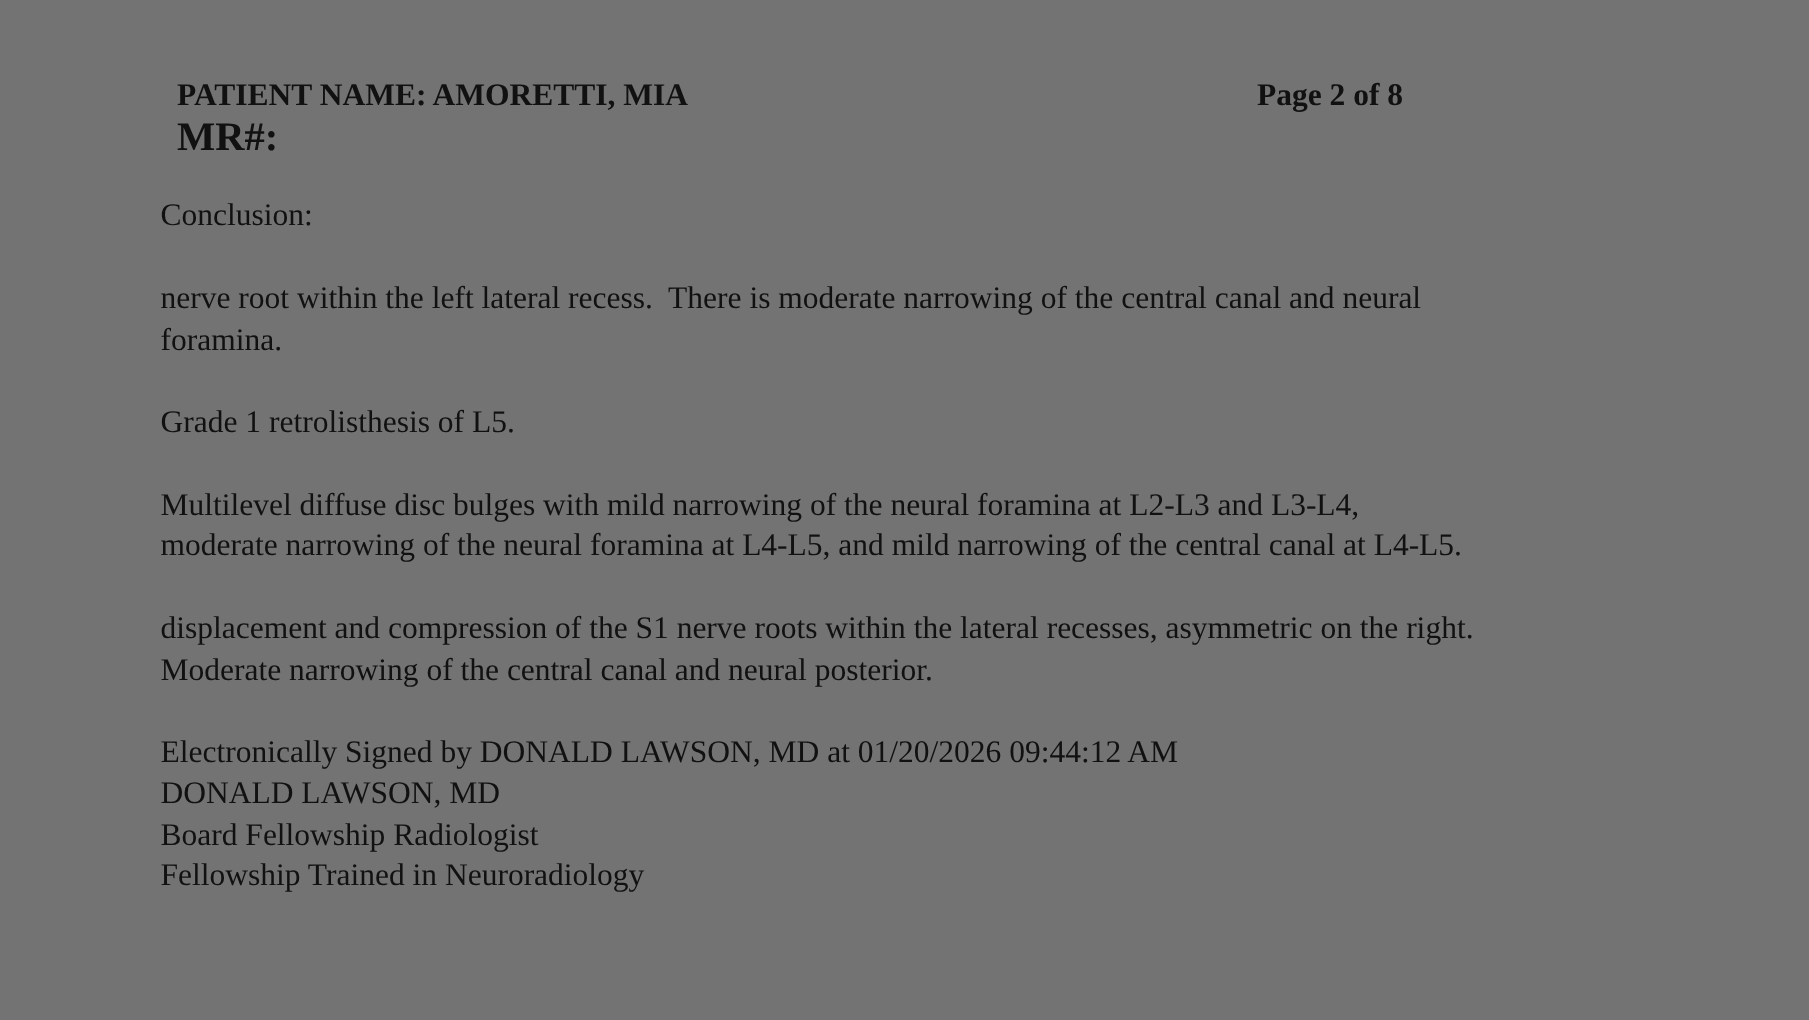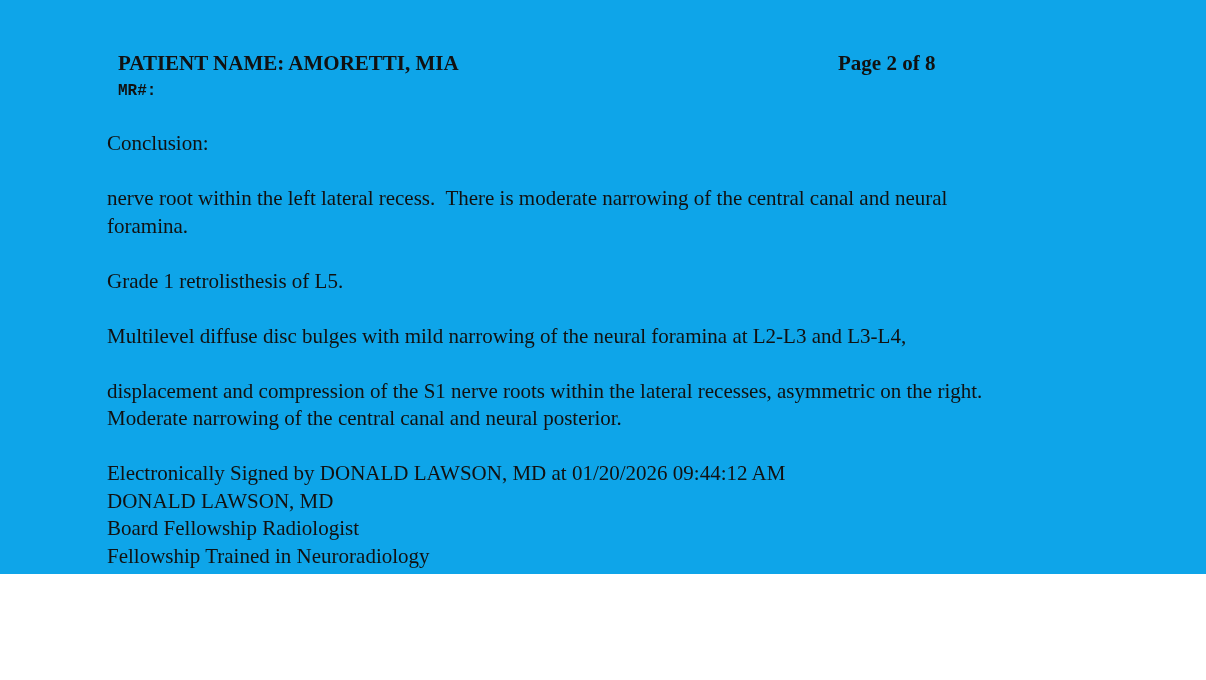--- a/index.html
+++ b/index.html
@@ -7,22 +7,22 @@
     width: 1206px;
     height: 680px;
     background: #ffffff;
     overflow: hidden;
     font-family: "Liberation Serif", "DejaVu Serif", serif;
     color: #111111;
   }
   .page {
     position: relative;
     width: 1206px;
-    height: 574px;
-    background: #0ea5e9;
+    height: 680px;
+    background: #737373;
   }
   .hdr-patient {
     position: absolute;
     left: 118px;
     top: 50px;
     font-size: 21px;
     line-height: 27px;
     font-weight: bold;
     white-space: pre-wrap;
   }
@@ -32,25 +32,24 @@
     top: 50px;
     font-size: 21px;
     line-height: 27px;
     font-weight: bold;
     white-space: pre-wrap;
   }
   .hdr-mr {
     position: absolute;
     left: 118px;
     top: 78px;
-    font-size: 16px;
+    font-size: 27px;
     line-height: 27px;
     font-weight: bold;
     white-space: pre-wrap;
-    font-family: Liberation Mono, monospace;
   }
   .report-body {
     position: absolute;
     left: 107px;
     top: 130px;
     width: 1010px;
     font-size: 21px;
     line-height: 27.5px;
   }
   .para {
@@ -82,20 +81,21 @@
       <div class="line">nerve root within the left lateral recess.  There is moderate narrowing of the central canal and neural</div>
       <div class="line">foramina.</div>
     </div>
 
     <div class="para">
       <div class="line">Grade 1 retrolisthesis of L5.</div>
     </div>
 
     <div class="para">
       <div class="line">Multilevel diffuse disc bulges with mild narrowing of the neural foramina at L2-L3 and L3-L4,</div>
+      <div class="line">moderate narrowing of the neural foramina at L4-L5, and mild narrowing of the central canal at L4-L5.</div>
     </div>
 
     <div class="para">
       <div class="line">displacement and compression of the S1 nerve roots within the lateral recesses, asymmetric on the right.</div>
       <div class="line">Moderate narrowing of the central canal and neural posterior.</div>
     </div>
 
     <div class="para">
       <div class="line">Electronically Signed by DONALD LAWSON, MD at 01/20/2026 09:44:12 AM</div>
       <div class="line">DONALD LAWSON, MD</div>

